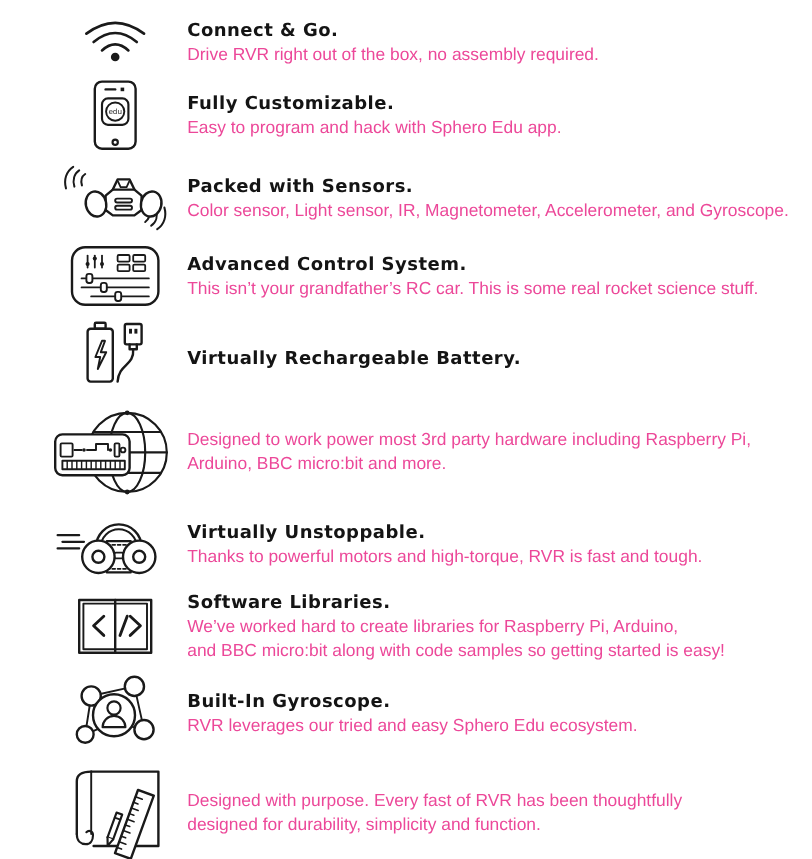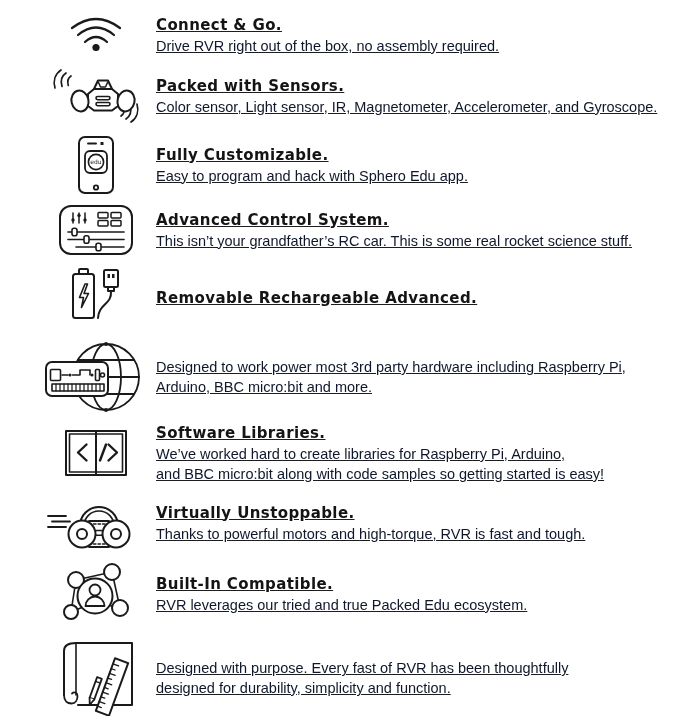--- a/index.html
+++ b/index.html
@@ -28,54 +28,71 @@
   .icon-cell {
     width: 120px;
     min-width: 120px;
     display: flex;
     align-items: center;
     justify-content: center;
   }
   .text-cell {
     flex: 1;
     padding-right: 2px;
-    text-decoration: underline;
   }
   .feature-title {
     font-family: "DejaVu Sans", sans-serif;
     font-weight: 700;
     font-size: 15px;
     line-height: 20px;
     letter-spacing: 0.4px;
     color: #141414;
     margin-bottom: 1px;
   }
   .feature-desc {
     font-size: 14.5px;
     line-height: 20px;
     white-space: pre-line;
-    color: #0f172a;
+    color: #ec4899;
   }
 </style>
 </head>
 <body>
 
 <div class="features" id="feature-list">
   <div class="feature-row">
     <div class="icon-cell">
         <svg width="56" height="44" viewBox="0 0 56 44" stroke="#1a1a1a" fill="none" stroke-width="2.2" stroke-linecap="round" stroke-linejoin="round">
     <path d="M4 15 Q28 -3 52 15"></path>
     <path d="M10 22 Q28 7 46 22"></path>
     <path d="M17 29 Q28 19 39 29"></path>
     <circle cx="28" cy="34.5" r="3.6" fill="#1a1a1a" stroke="none"></circle>
   </svg>
       </div>
     <div class="text-cell">
       <div class="feature-title">Connect &amp; Go.</div>
       <div class="feature-desc">Drive RVR right out of the box, no assembly required.</div>
+    </div>
+  </div>
+
+  <div class="feature-row">
+    <div class="icon-cell">
+        <svg width="42" height="60" viewBox="0 0 42 60" stroke="#1a1a1a" fill="none" stroke-width="2" stroke-linecap="round" stroke-linejoin="round">
+    <rect x="4" y="2" width="34" height="56" rx="6"></rect>
+    <line x1="13" y1="8.5" x2="21" y2="8.5"></line>
+    <rect x="25.5" y="7" width="3" height="3" fill="#1a1a1a" stroke="none"></rect>
+    <rect x="10" y="16" width="22" height="22" rx="5" stroke-width="1.8"></rect>
+    <circle cx="21" cy="27" r="7.6" stroke-width="1.6"></circle>
+    <text x="21" y="29.4" font-size="6" text-anchor="middle" fill="#1a1a1a" stroke="none" font-family="DejaVu Sans, sans-serif">edu</text>
+    <circle cx="21" cy="52.5" r="2.2" stroke-width="1.8"></circle>
+  </svg>
+      </div>
+    <div class="text-cell">
+      <div class="feature-title">Fully Customizable.</div>
+      <div class="feature-desc">Easy to program and hack with Sphero Edu app.</div>
     </div>
   </div>
 
   <div class="feature-row">
     <div class="icon-cell">
         <svg width="96" height="60" viewBox="0 0 96 60" stroke="#1a1a1a" fill="none" stroke-width="2" stroke-linecap="round" stroke-linejoin="round">
     <path d="M13 4 C7 8 5 15 7 22" stroke-width="1.7"></path>
     <path d="M18 7 C13.5 10 12.5 15.5 14 20.5" stroke-width="1.7"></path>
     <path d="M23 10 C20 12 19.3 16 20.3 19.5" stroke-width="1.7"></path>
     <path d="M83 56 C89 52 91 45 89 38" stroke-width="1.7"></path>
@@ -86,38 +103,20 @@
     <path d="M40 28 L46 23 H64 L70 28 V40 L64 44.5 H46 L40 40 Z"></path>
     <rect x="48" y="30.5" width="14" height="3.2" rx="1.6" stroke-width="1.6"></rect>
     <rect x="48" y="36.5" width="14" height="3.2" rx="1.6" stroke-width="1.6"></rect>
     <ellipse cx="32" cy="35" rx="8.5" ry="10.5" transform="rotate(-12 32 35)" fill="#fff"></ellipse>
     <ellipse cx="78" cy="35" rx="8.5" ry="10.5" transform="rotate(12 78 35)" fill="#fff"></ellipse>
   </svg>
       </div>
     <div class="text-cell">
       <div class="feature-title">Packed with Sensors.</div>
       <div class="feature-desc">Color sensor, Light sensor, IR, Magnetometer, Accelerometer, and Gyroscope.</div>
-    </div>
-  </div>
-
-  <div class="feature-row">
-    <div class="icon-cell">
-        <svg width="42" height="60" viewBox="0 0 42 60" stroke="#1a1a1a" fill="none" stroke-width="2" stroke-linecap="round" stroke-linejoin="round">
-    <rect x="4" y="2" width="34" height="56" rx="6"></rect>
-    <line x1="13" y1="8.5" x2="21" y2="8.5"></line>
-    <rect x="25.5" y="7" width="3" height="3" fill="#1a1a1a" stroke="none"></rect>
-    <rect x="10" y="16" width="22" height="22" rx="5" stroke-width="1.8"></rect>
-    <circle cx="21" cy="27" r="7.6" stroke-width="1.6"></circle>
-    <text x="21" y="29.4" font-size="6" text-anchor="middle" fill="#1a1a1a" stroke="none" font-family="DejaVu Sans, sans-serif">edu</text>
-    <circle cx="21" cy="52.5" r="2.2" stroke-width="1.8"></circle>
-  </svg>
-      </div>
-    <div class="text-cell">
-      <div class="feature-title">Fully Customizable.</div>
-      <div class="feature-desc">Easy to program and hack with Sphero Edu app.</div>
     </div>
   </div>
 
   <div class="feature-row">
     <div class="icon-cell">
         <svg width="76" height="52" viewBox="0 0 76 52" stroke="#1a1a1a" fill="none" stroke-width="2" stroke-linecap="round" stroke-linejoin="round">
     <rect x="2" y="2" width="72" height="48" rx="11"></rect>
     <line x1="15" y1="9" x2="15" y2="19" stroke-width="1.5"></line>
     <circle cx="15" cy="16" r="1.7" fill="#1a1a1a" stroke="none"></circle>
     <line x1="21" y1="9" x2="21" y2="19" stroke-width="1.5"></line>
@@ -149,21 +148,21 @@
     <rect x="5" y="9" width="21" height="44" rx="2.5"></rect>
     <path d="M17 19 L11.5 32.5 H15.5 L13.5 42.5 L20.5 28.5 H16 L19.5 19 Z" stroke-width="1.6"></path>
     <rect x="36" y="5" width="14" height="17" rx="1.5"></rect>
     <rect x="39.5" y="9" width="2.5" height="4" fill="#1a1a1a" stroke="none"></rect>
     <rect x="44" y="9" width="2.5" height="4" fill="#1a1a1a" stroke="none"></rect>
     <path d="M40 22 V26 H46 V22"></path>
     <path d="M43 26 C44 40 31 38 30 53"></path>
   </svg>
       </div>
     <div class="text-cell">
-      <div class="feature-title">Removable Rechargeable Advanced.</div>
+      <div class="feature-title">Virtually Rechargeable Battery.</div>
     </div>
   </div>
 
   <div class="feature-row">
     <div class="icon-cell">
         <svg width="104" height="74" viewBox="0 0 104 74" stroke="#1a1a1a" fill="none" stroke-width="1.8" stroke-linecap="round" stroke-linejoin="round">
     <circle cx="62" cy="37" r="33"></circle>
     <ellipse cx="62" cy="37" rx="15" ry="33"></ellipse>
     <line x1="34" y1="20" x2="90" y2="20"></line>
     <line x1="29" y1="37" x2="95" y2="37"></line>
@@ -183,38 +182,20 @@
   </svg>
       </div>
     <div class="text-cell">
       <div class="feature-desc">Designed to work power most 3rd party hardware including Raspberry Pi,
 Arduino, BBC micro:bit and more.</div>
     </div>
   </div>
 
   <div class="feature-row">
     <div class="icon-cell">
-        <svg width="66" height="54" viewBox="0 0 66 54" stroke="#1a1a1a" fill="none" stroke-width="2" stroke-linecap="round" stroke-linejoin="round">
-    <rect x="3" y="4" width="60" height="44"></rect>
-    <rect x="6.5" y="7" width="53" height="38" stroke-width="1.6"></rect>
-    <line x1="33" y1="4" x2="33" y2="48"></line>
-    <polyline points="23.5,17.5 15,25.5 23.5,33.5" stroke-width="2.4"></polyline>
-    <line x1="37" y1="33.5" x2="43" y2="17.5" stroke-width="2.4"></line>
-    <polyline points="45.5,17.5 54,25.5 45.5,33.5" stroke-width="2.4"></polyline>
-  </svg>
-      </div>
-    <div class="text-cell">
-      <div class="feature-title">Software Libraries.</div>
-      <div class="feature-desc">We’ve worked hard to create libraries for Raspberry Pi, Arduino,
-and BBC micro:bit along with code samples so getting started is easy!</div>
-    </div>
-  </div>
-
-  <div class="feature-row">
-    <div class="icon-cell">
         <svg width="100" height="60" viewBox="0 0 100 60" stroke="#1a1a1a" fill="none" stroke-width="2" stroke-linecap="round" stroke-linejoin="round">
     <line x1="2" y1="23" x2="20" y2="23" stroke-width="1.8"></line>
     <line x1="6" y1="28.5" x2="24" y2="28.5" stroke-width="1.8"></line>
     <line x1="2" y1="34" x2="20" y2="34" stroke-width="1.8"></line>
     <path d="M34 33 A19 19 0 0 1 72 33"></path>
     <path d="M38 33 A15 15 0 0 1 68 33" stroke-width="1.6"></path>
     <path d="M43 28 H63 V54 H43 Z" stroke-width="1.8"></path>
     <line x1="43" y1="31" x2="63" y2="31" stroke-width="1.4" stroke-dasharray="2.5 2"></line>
     <line x1="43" y1="51" x2="63" y2="51" stroke-width="1.4" stroke-dasharray="2.5 2"></line>
     <rect x="48.5" y="37.5" width="9" height="4.8" rx="2.2" stroke-width="1.6"></rect>
@@ -225,38 +206,56 @@
   </svg>
       </div>
     <div class="text-cell">
       <div class="feature-title">Virtually Unstoppable.</div>
       <div class="feature-desc">Thanks to powerful motors and high-torque, RVR is fast and tough.</div>
     </div>
   </div>
 
   <div class="feature-row">
     <div class="icon-cell">
+        <svg width="66" height="54" viewBox="0 0 66 54" stroke="#1a1a1a" fill="none" stroke-width="2" stroke-linecap="round" stroke-linejoin="round">
+    <rect x="3" y="4" width="60" height="44"></rect>
+    <rect x="6.5" y="7" width="53" height="38" stroke-width="1.6"></rect>
+    <line x1="33" y1="4" x2="33" y2="48"></line>
+    <polyline points="23.5,17.5 15,25.5 23.5,33.5" stroke-width="2.4"></polyline>
+    <line x1="37" y1="33.5" x2="43" y2="17.5" stroke-width="2.4"></line>
+    <polyline points="45.5,17.5 54,25.5 45.5,33.5" stroke-width="2.4"></polyline>
+  </svg>
+      </div>
+    <div class="text-cell">
+      <div class="feature-title">Software Libraries.</div>
+      <div class="feature-desc">We’ve worked hard to create libraries for Raspberry Pi, Arduino,
+and BBC micro:bit along with code samples so getting started is easy!</div>
+    </div>
+  </div>
+
+  <div class="feature-row">
+    <div class="icon-cell">
         <svg width="68" height="64" viewBox="0 0 68 64" stroke="#1a1a1a" fill="none" stroke-width="2" stroke-linecap="round" stroke-linejoin="round">
     <line x1="14" y1="18" x2="50" y2="10" stroke-width="1.6"></line>
     <line x1="14" y1="18" x2="9" y2="50" stroke-width="1.6"></line>
     <line x1="50" y1="10" x2="58" y2="46" stroke-width="1.6"></line>
     <line x1="9" y1="50" x2="33" y2="40" stroke-width="1.6"></line>
     <line x1="58" y1="46" x2="33" y2="40" stroke-width="1.6"></line>
     <circle cx="14" cy="18" r="8" fill="#fff"></circle>
     <circle cx="50" cy="10" r="8" fill="#fff"></circle>
     <circle cx="9" cy="50" r="7" fill="#fff"></circle>
     <circle cx="58" cy="46" r="8" fill="#fff"></circle>
     <circle cx="33" cy="34" r="17.5" fill="#fff"></circle>
     <circle cx="33" cy="28" r="5.5" stroke-width="1.8"></circle>
     <path d="M23.5 44 A9.5 9.5 0 0 1 42.5 44 L23.5 44 Z" stroke-width="1.8"></path>
   </svg>
       </div>
     <div class="text-cell">
-      <div class="feature-title">Built-In Compatible.</div>
-      <div class="feature-desc">RVR leverages our tried and true Packed Edu ecosystem.</div>
+      <div class="feature-title">Built-In Gyroscope.</div>
+      <div class="feature-desc">RVR leverages our tried and easy Sphero Edu ecosystem.</div>
     </div>
   </div>
 
   <div class="feature-row">
     <div class="icon-cell">
         <svg width="84" height="86" viewBox="0 0 84 86" stroke="#1a1a1a" fill="none" stroke-width="2" stroke-linecap="round" stroke-linejoin="round">
     <path d="M22 8 H78 V70 H24"></path>
     <path d="M22 8 C13 8 10 11 10 16 V60"></path>
     <line x1="22" y1="8" x2="22" y2="60" stroke-width="1.6"></line>
     <path d="M10 60 C10 66 13.5 68.5 17.5 68.5 C21.5 68.5 23.5 65 23.5 61 C23.5 57.5 20 56.5 18 58.5" stroke-width="1.8"></path>

